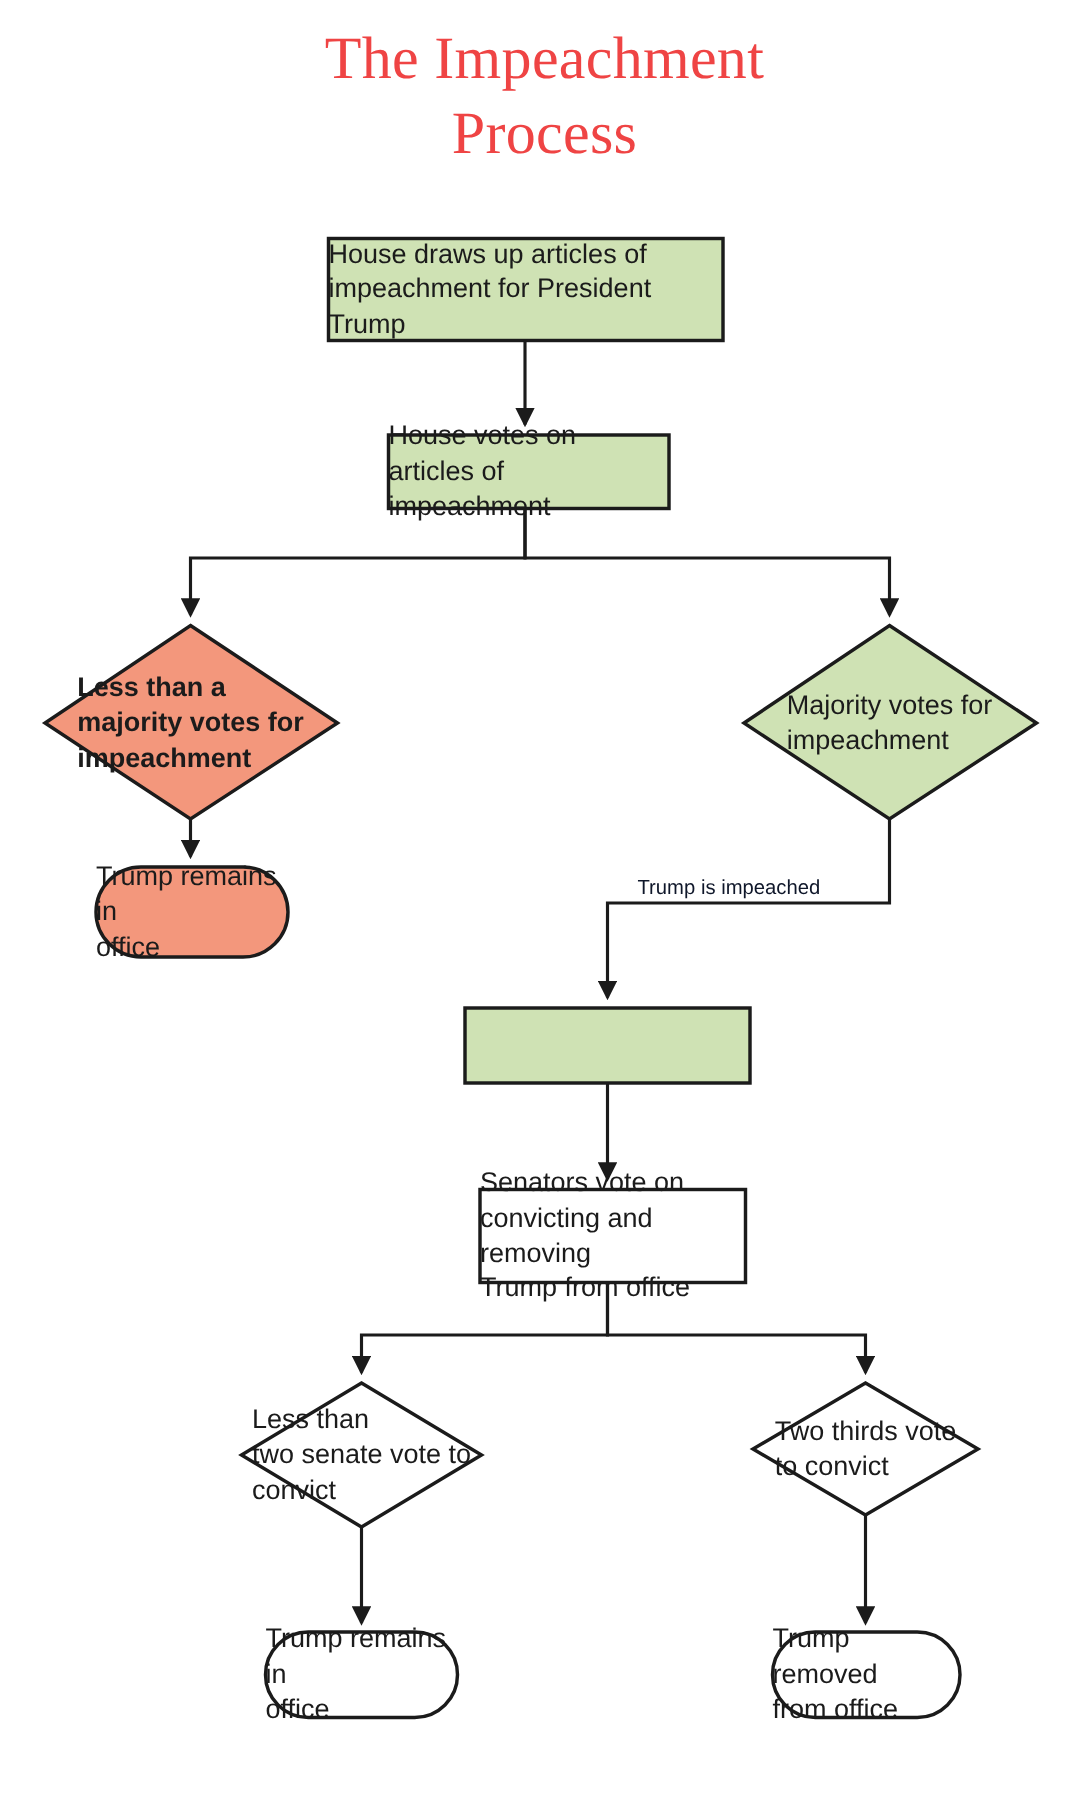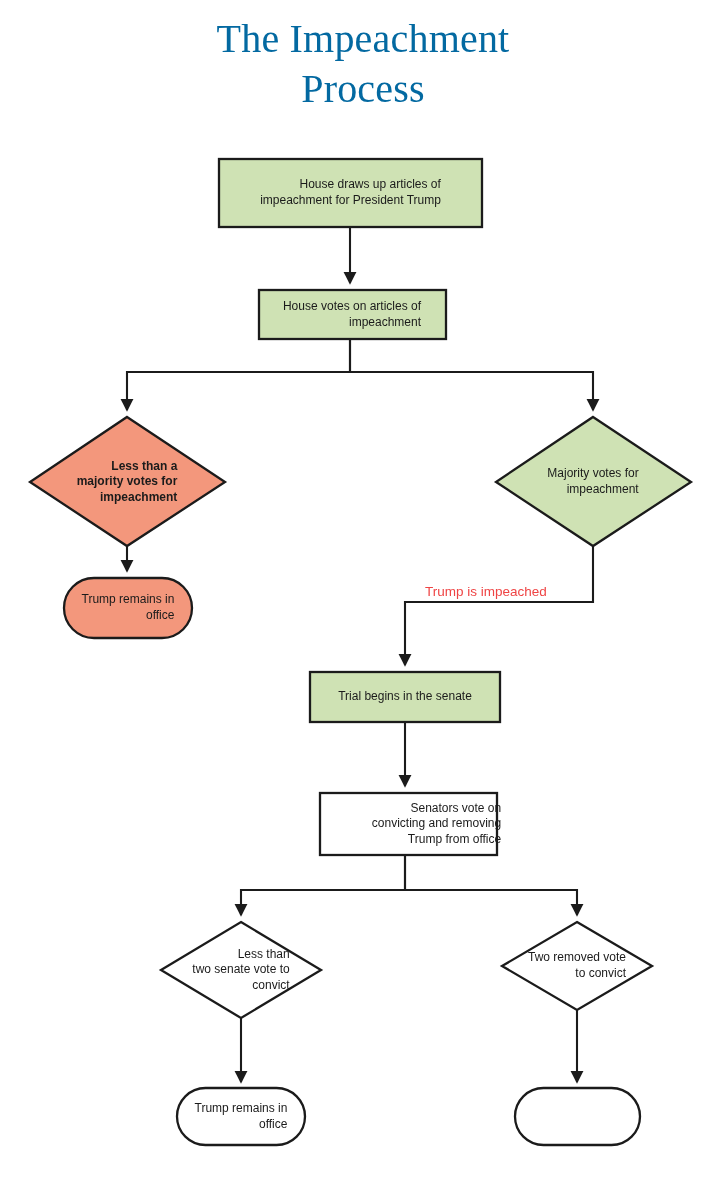--- a/index.html
+++ b/index.html
@@ -22,44 +22,44 @@
   }
   #title {
     position: absolute;
     left: 0;
     top: 14px;
     width: 726px;
     text-align: center;
     font-family: "Liberation Serif", serif;
     font-size: 40px;
     line-height: 1.25;
-    color: #0369a1;
+    color: #ef4444;
     letter-spacing: 0.2px;
     white-space: pre-line;
   }
   svg#flow {
     position: absolute;
     left: 0;
     top: 0;
   }
   .node-label {
     position: absolute;
     display: flex;
     align-items: center;
     justify-content: center;
-    text-align: right;
+    text-align: left;
     color: #1b1b1b;
-    font-size: 12px;
+    font-size: 18px;
     line-height: 1.3;
     pointer-events: none;
     white-space: pre-line;
   }
   .edge-label {
     position: absolute;
-    color: #ef4444;
+    color: #0f172a;
     font-size: 13.5px;
     line-height: 1.3;
     white-space: pre;
   }
 </style>
 </head>
 <body>
 
 <div id="chart-root">
 
@@ -120,32 +120,33 @@
   <div class="node-label" style="left:47px; top:440px; width:160px; height:84px;font-weight:bold;">Less than a
 majority votes for
 impeachment</div>
 
   <div class="node-label" style="left:513px; top:450px; width:160px; height:64px;">Majority votes for
 impeachment</div>
 
   <div class="node-label" style="left:64px; top:578px; width:128px; height:60px;">Trump remains in
 office</div>
 
-  <div class="node-label" style="left:310px; top:672px; width:190px; height:50px;">Trial begins in the senate</div>
 
-  <div class="node-label" style="left:320px; top:793px; width:177px; height:62px;margin-left:28px;">Senators vote on
+  <div class="node-label" style="left:320px; top:793px; width:177px; height:62px;">Senators vote on
 convicting and removing
 Trump from office</div>
 
   <div class="node-label" style="left:161px; top:938px; width:160px; height:64px;">Less than
 two senate vote to
 convict</div>
 
-  <div class="node-label" style="left:507px; top:944px; width:140px; height:44px;">Two removed vote
+  <div class="node-label" style="left:507px; top:944px; width:140px; height:44px;">Two thirds vote
 to convict</div>
 
   <div class="node-label" style="left:177px; top:1088px; width:128px; height:57px;">Trump remains in
 office</div>
 
+  <div class="node-label" style="left:515px; top:1088px; width:125px; height:57px;">Trump removed
+from office</div>
 
   <div class="edge-label" style="left:425px; top:583px;">Trump is impeached</div>
 
 </div>
 
 </body></html>

